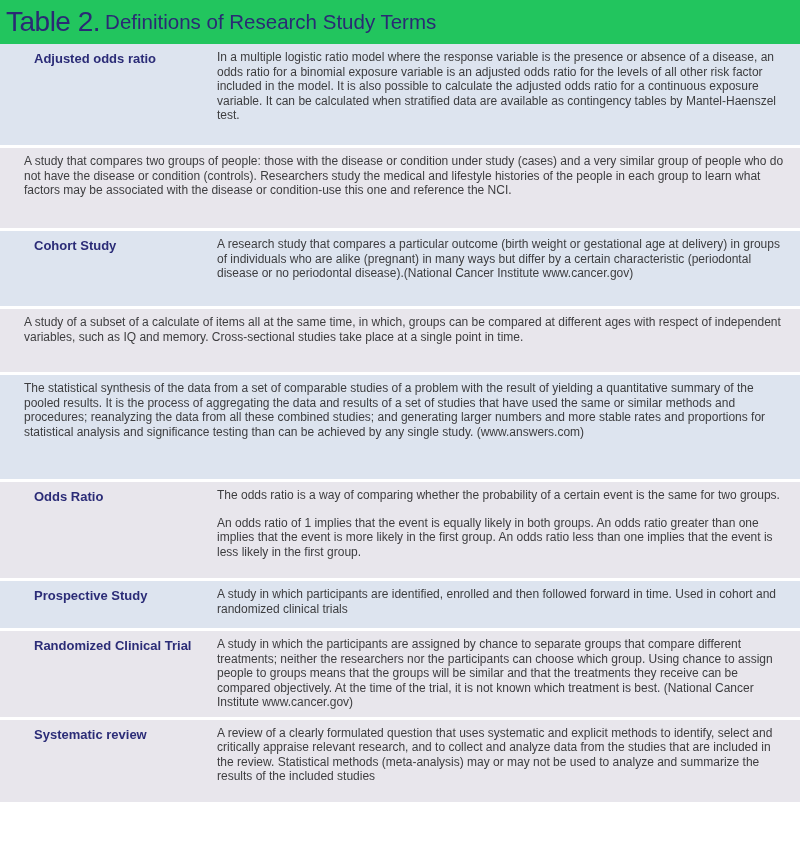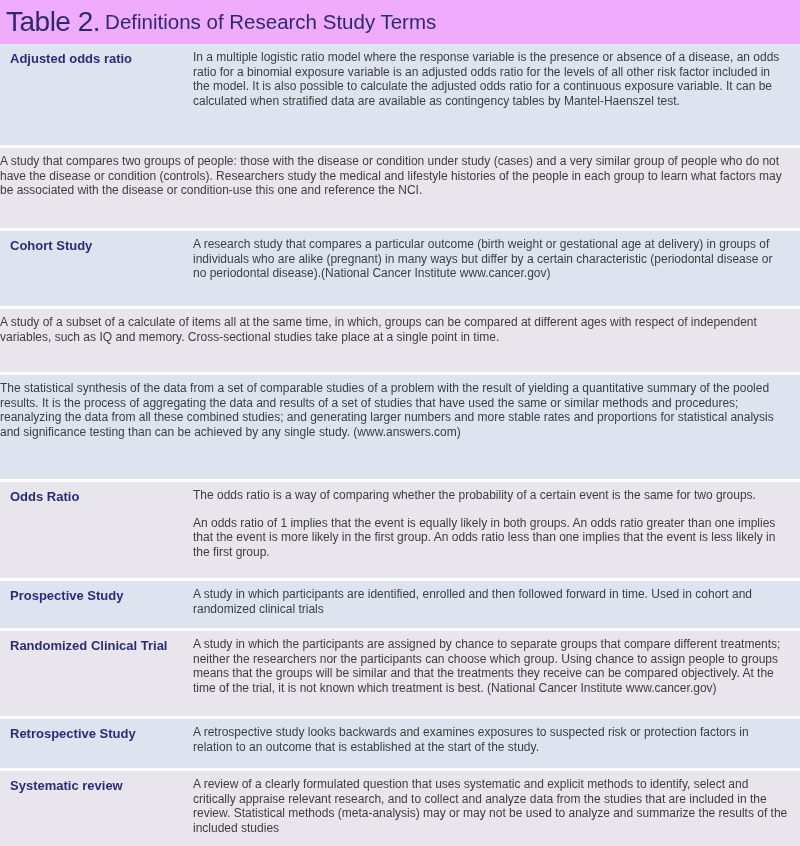--- a/index.html
+++ b/index.html
@@ -15,21 +15,21 @@
     width: 800px;
     height: 846px;
     overflow: hidden;
     background: #ffffff;
   }
   .title-block {
     height: 44px;
     display: flex;
     align-items: center;
     padding-left: 6px;
-    background: #f0abfc;
+    background: #22c55e;
     color: var(--title_text, #2a2a74);
     white-space: nowrap;
   }
   .title-main {
     font-size: 28px;
     letter-spacing: -0.5px;
     font-weight: 400;
   }
   .title-sub {
     font-size: 20.5px;
@@ -38,20 +38,21 @@
   }
   .def-table {
     width: 800px;
   }
   .def-row {
     display: flex;
     margin-bottom: 3px;
     box-sizing: border-box;
     padding-top: 6px;
     padding-bottom: 7px;
+    padding-left: 24px;
   }
   .row-blue { background: var(--row_blue, #dde4ef); }
   .row-pink { background: var(--row_pink, #e8e6ec); }
   .term-cell {
     flex: 0 0 193px;
     box-sizing: border-box;
     padding-left: 10px;
     padding-right: 8px;
     font-size: 13px;
     font-weight: 700;
@@ -133,26 +134,20 @@
       </div>
     </div>
 
     <div class="def-row row-pink" style="min-height:85px">
       <div class="term-cell">Randomized Clinical Trial</div>
       <div class="def-cell">
         <p>A study in which the participants are assigned by chance to separate groups that compare different treatments; neither the researchers nor the participants can choose which group. Using chance to assign people to groups means that the groups will be similar and that the treatments they receive can be compared objectively. At the time of the trial, it is not known which treatment is best. (National Cancer Institute www.cancer.gov)</p>
       </div>
     </div>
 
-    <div class="def-row row-blue" style="min-height:49px">
-      <div class="term-cell">Retrospective Study</div>
-      <div class="def-cell">
-        <p>A retrospective study looks backwards and examines exposures to suspected risk or protection factors in relation to an outcome that is established at the start of the study.</p>
-      </div>
-    </div>
 
     <div class="def-row row-pink" style="min-height:82px; margin-bottom:0">
       <div class="term-cell">Systematic review</div>
       <div class="def-cell">
         <p>A review of a clearly formulated question that uses systematic and explicit methods to identify, select and critically appraise relevant research, and to collect and analyze data from the studies that are included in the review. Statistical methods (meta-analysis) may or may not be used to analyze and summarize the results of the included studies</p>
       </div>
     </div>
 
   </div>
 </div>

